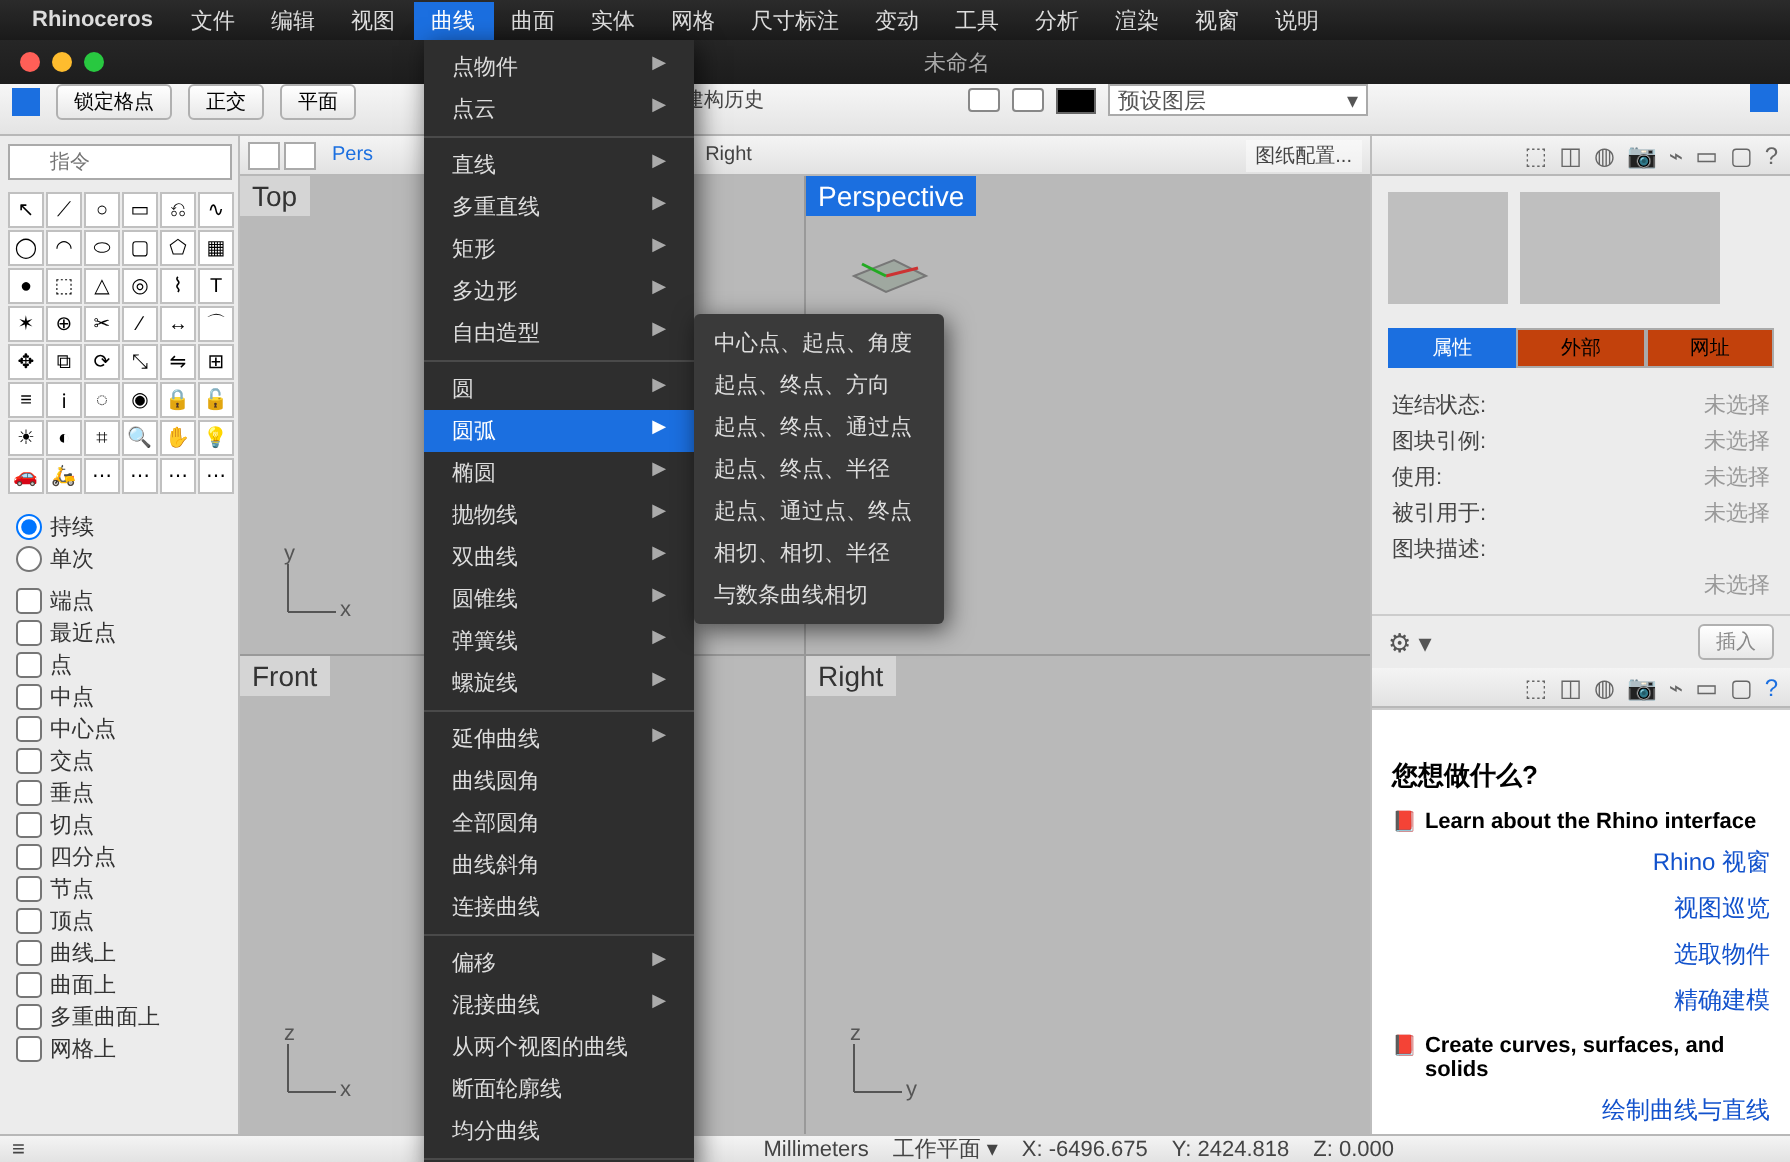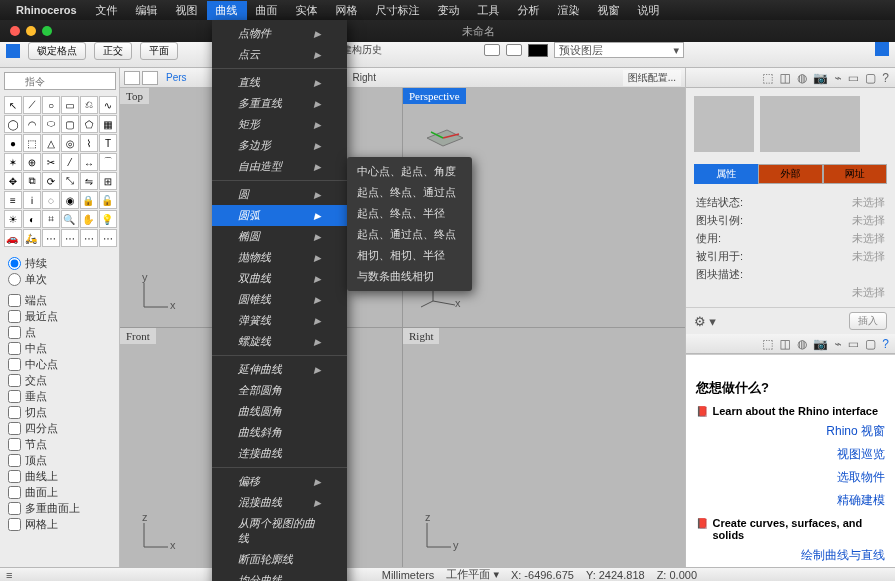--- a/index.html
+++ b/index.html
@@ -30,21 +30,21 @@
 .tool { width:18px; height:18px; background:#fff; border:1px solid #c0c0c0; display:flex; align-items:center; justify-content:center; font-size:10px; }
 .osnap { padding:6px 8px; font-size:10px; color:#333; }
 .osnap div { display:flex; align-items:center; gap:4px; margin:1px 0; }
 .osnap input { margin:0; }
 .viewports { flex:1; display:flex; flex-direction:column; position:relative; }
 .vp-tabs { height:20px; background:linear-gradient(#f4f4f4,#e2e2e2); border-bottom:1px solid #b8b8b8; display:flex; align-items:center; padding:0 4px; gap:2px; }
 .vp-tab-ico{width:16px;height:14px;border:1px solid #aaa;background:#fff;display:inline-block}
 .vp-tab-txt{color:#1b6fe0;padding:0 6px;font-size:10px}
 .vp-grid { flex:1; display:grid; grid-template-columns:1fr 1fr; grid-template-rows:1fr 1fr; gap:1px; background:#999; }
 .vp { background:#b9b9b9; position:relative; }
-.vp-title { position:absolute; top:0; left:0; padding:2px 6px; font-size:11px; background:rgba(255,255,255,0.4); color:#333;font-family:Liberation Serif, serif; }
+.vp-title { position:absolute; top:0; left:0; padding:2px 6px; font-size:14px; background:rgba(255,255,255,0.4); color:#333; }
 .vp-title.active { background:#1b6fe0; color:#fff; }
 .vp-axes { position:absolute; bottom:18px; left:24px; }
 .vp-axes svg { overflow:visible; }
 .persp-obj{position:absolute;top:32px;left:18px}
 .right-col { width:210px; background:#ececec; border-left:1px solid #bdbdbd; display:flex; flex-direction:column; }
 .panel-iconrow { height:20px; background:linear-gradient(#f4f4f4,#e2e2e2); border-bottom:1px solid #b8b8b8; display:flex; align-items:center; justify-content:flex-end; padding:0 6px; gap:6px; color:#666; }
 .panel-iconrow span{font-size:12px}
 .props-top { padding:8px; display:flex; gap:6px; }
 .thumb { background:#bfbfbf; }
 .thumb.small{width:60px;height:56px}
@@ -60,21 +60,21 @@
 .btn-sm{padding:1px 8px;border:1px solid #b0b0b0;border-radius:3px;background:linear-gradient(#fff,#e8e8e8);font-size:10px;color:#888}
 .help-panel { flex:1; padding:20px 10px; overflow:hidden; background:#fff; border-top:1px solid #ccc; }
 .help-panel h3 { font-size:13px; font-weight:700; color:#000; margin:4px 0 8px; }
 .help-panel .hlink { color:#1252cc; font-size:12px; margin:6px 0; cursor:pointer; display:block;text-align:right; }
 .help-panel .htitle { font-size:12px; font-weight:700; color:#000; margin:8px 0 4px; display:flex; gap:4px; align-items:baseline; }
 .book{color:#c06a2a;font-size:10px}
 .statusbar { position:absolute; bottom:0; left:0; right:0; height:14px; background:linear-gradient(#f4f4f4,#e2e2e2); border-top:1px solid #b8b8b8; display:flex; align-items:center; font-size:9px; color:#444; padding:0 6px; gap:12px; }
 .statusbar .sp{flex:1}
 
 .dropdown { position:absolute; top:20px; left:212px; width:135px; background:#2e2e2e; color:#ddd; box-shadow:2px 3px 12px rgba(0,0,0,.6); padding:3px 0; z-index:100; }
-.dd-item { padding:3px 26px; display:flex; justify-content:space-between; align-items:center; font-size:11px;font-style:italic; }
+.dd-item { padding:3px 14px; display:flex; justify-content:space-between; font-size:11px; }
 .dd-item.hover { background:#1b6fe0; color:#fff; }
 .dd-item .arrow { font-size:9px; color:#aaa; }
 .dd-item.hover .arrow{color:#fff}
 .dd-sep { height:1px; background:#4a4a4a; margin:3px 0; }
 .submenu { position:absolute; top:157px; left:347px; width:125px; background:#3a3a3a; color:#ddd; box-shadow:2px 3px 12px rgba(0,0,0,.6); padding:4px 0; z-index:101; border-radius:3px; }
 .sub-item { padding:3px 10px; font-size:11px; }
 
 .paper-cfg{position:absolute;right:4px;top:2px;font-size:10px;color:#444;background:rgba(255,255,255,0.45);padding:1px 5px}
 </style>
 </head>
@@ -467,24 +467,24 @@
   <div class="dd-item">
       <span>螺旋线</span>
       <span class="arrow">▶</span>
     </div>
   <div class="dd-sep"></div>
   <div class="dd-item">
       <span>延伸曲线</span>
       <span class="arrow">▶</span>
     </div>
   <div class="dd-item">
+      <span>曲线圆角</span>
+    </div>
+  <div class="dd-item">
       <span>全部圆角</span>
-    </div>
-  <div class="dd-item">
-      <span>曲线圆角</span>
     </div>
   <div class="dd-item">
       <span>曲线斜角</span>
     </div>
   <div class="dd-item">
       <span>连接曲线</span>
     </div>
   <div class="dd-sep"></div>
   <div class="dd-item">
       <span>偏移</span>
@@ -502,20 +502,21 @@
     </div>
   <div class="dd-item">
       <span>均分曲线</span>
     </div>
   <div class="dd-sep"></div>
 
 </div>
 
 <div class="submenu">
   <div class="sub-item">中心点、起点、角度</div>
+  <div class="sub-item">起点、终点、方向</div>
   <div class="sub-item">起点、终点、通过点</div>
   <div class="sub-item">起点、终点、半径</div>
   <div class="sub-item">起点、通过点、终点</div>
   <div class="sub-item">相切、相切、半径</div>
   <div class="sub-item">与数条曲线相切</div>
 </div>
 
 <div class="statusbar">
   <span>≡</span>
   <span class="sp"></span>

